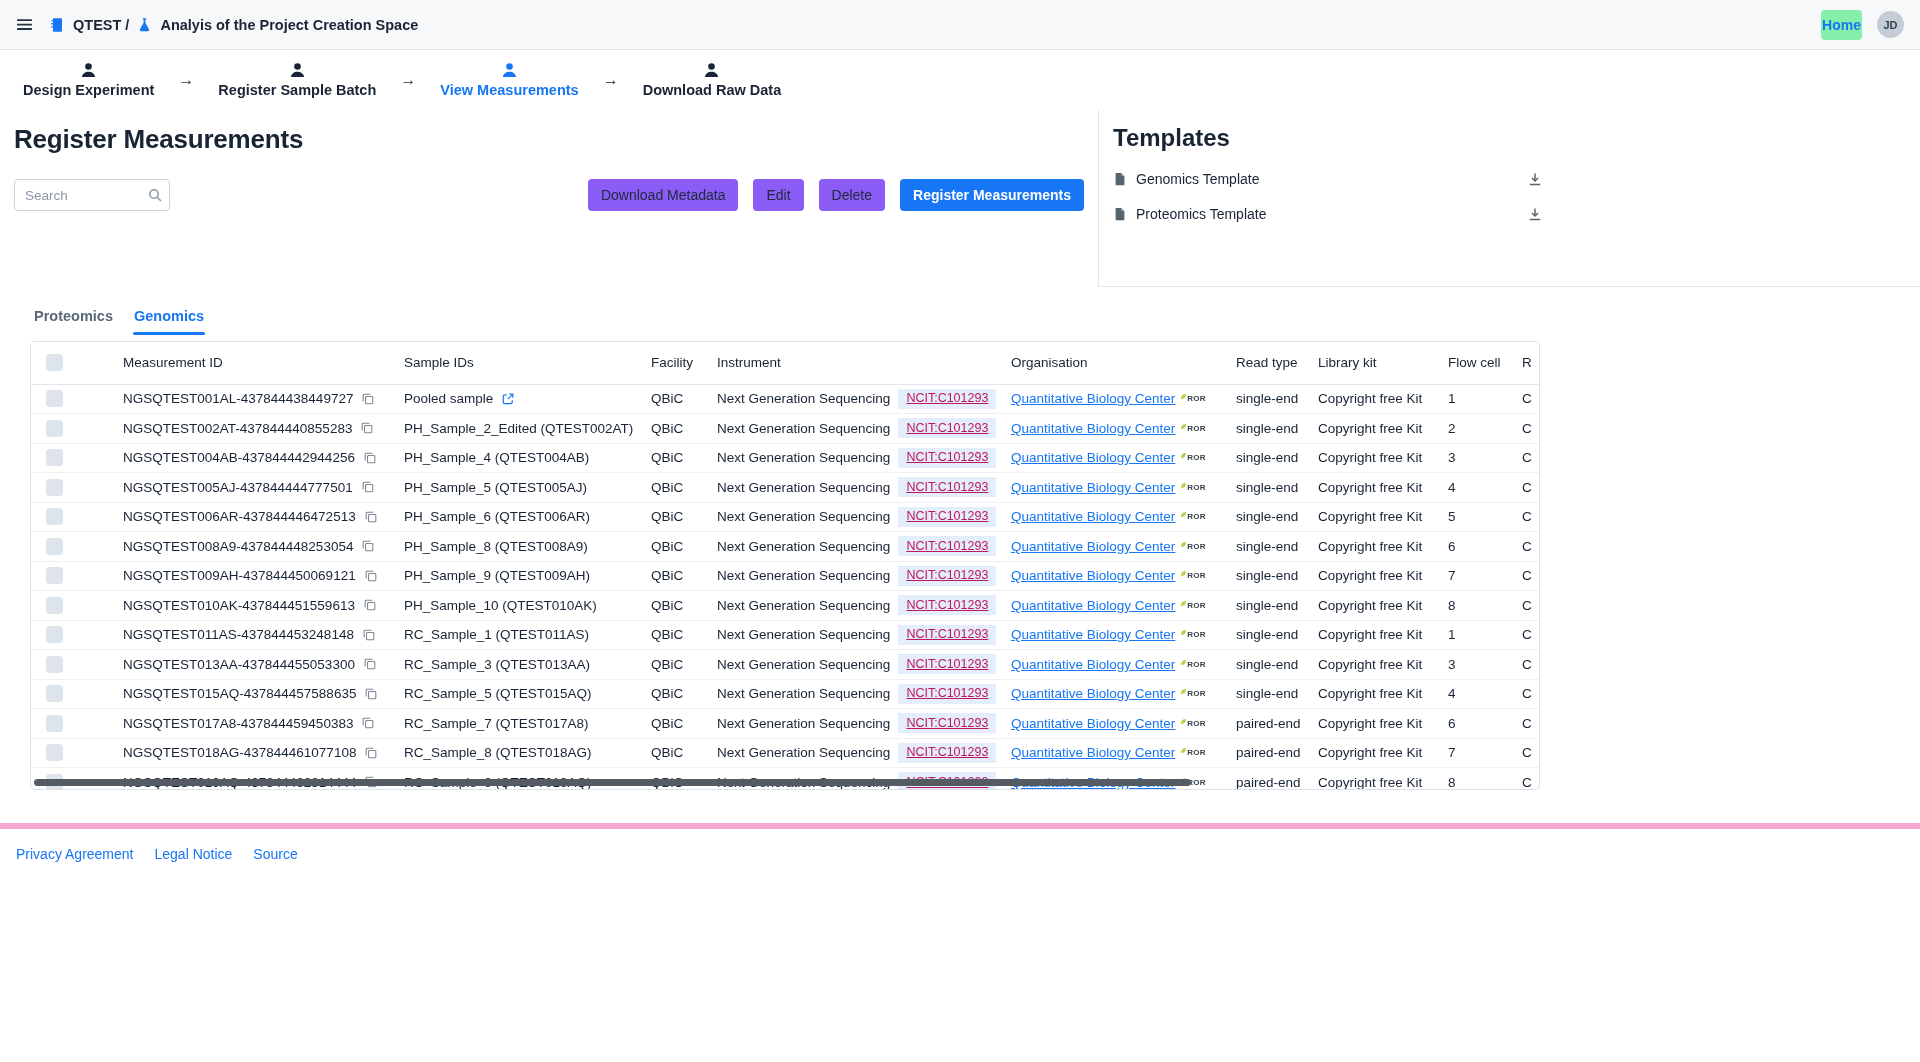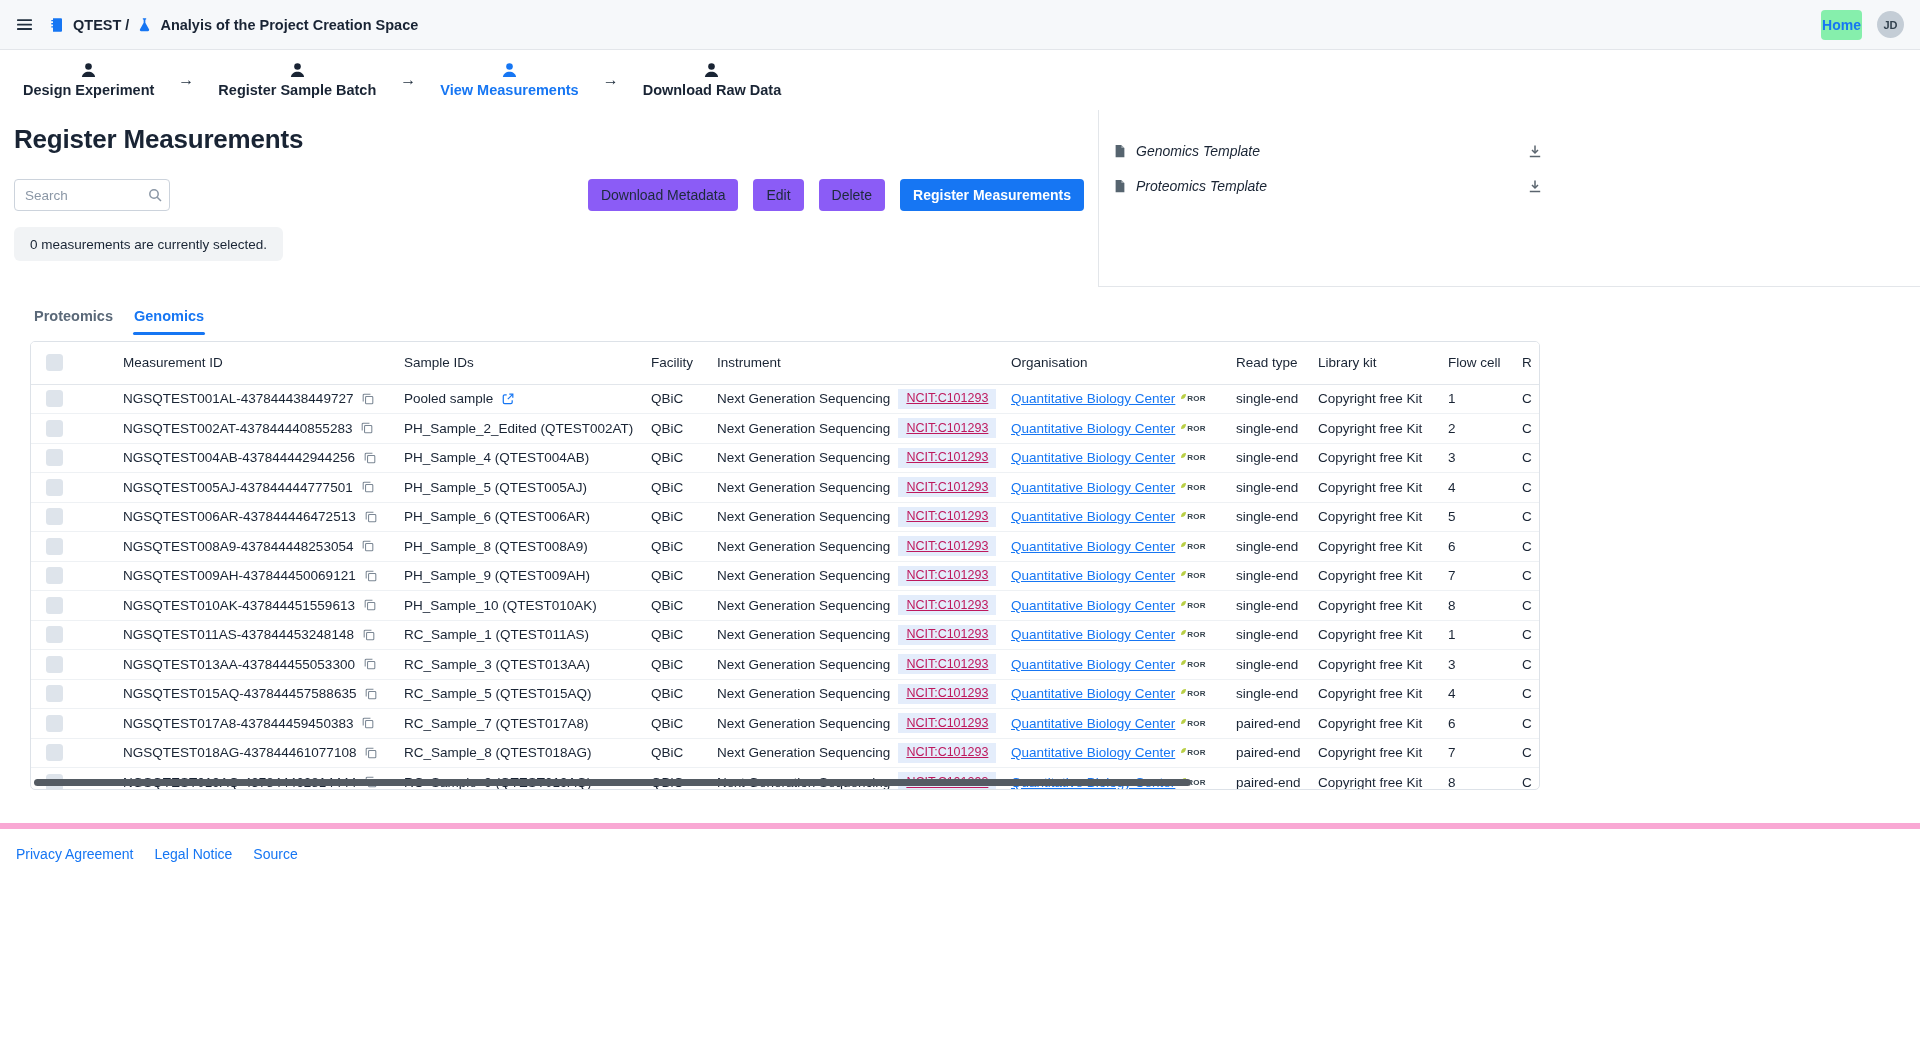--- a/index.html
+++ b/index.html
@@ -60,21 +60,21 @@
     margin-top:16px; display:inline-flex; align-items:center; height:34px; padding:0 16px;
     background:#f1f3f5; border-radius:6px; font-size:13.5px; color:#192434;
   }
 
   
   .templates {
     width:822px; height:177px; border-left:1px solid #e3e6ea; border-bottom:1px solid #e3e6ea;
     padding:14px 0 0 14px;
   }
   .templates-title { font-size:24px; font-weight:700; color:#192434; }
-  .template-row { width:430px; display:flex; align-items:center; gap:9px; margin-top:19px;font-style:italic; }
+  .template-row { width:430px; display:flex; align-items:center; gap:9px; margin-top:19px; }
   .template-row .file-ic { color:#56646f; display:flex; }
   .template-row .t-label { font-size:14px; color:#192434; }
   .template-row .dl-btn { margin-left:auto; background:none; border:none; color:#5a646e; cursor:pointer; padding:0; display:flex; }
 
   
   .tabs { display:flex; gap:19px; padding-left:33px; margin-top:12px; }
   .tab { position:relative; padding:9px 1px 11px; font-size:14.5px; font-weight:600; color:#5a6878; cursor:pointer; }
   .tab.active { color:#1676f3; }
   .tab.active::after { content:""; position:absolute; left:0; right:0; bottom:0; height:3px; background:#1676f3; border-radius:2px; }
 
@@ -200,24 +200,24 @@
             </svg>
         </span>
       </div>
       <div class="actions">
         <button class="btn btn-secondary">Download Metadata</button>
         <button class="btn btn-secondary">Edit</button>
         <button class="btn btn-secondary">Delete</button>
         <button class="btn btn-primary">Register Measurements</button>
       </div>
     </div>
-    <div class="selection-note">0 measurements are currently selected.</div>
   </div>
 
   <aside class="templates">
+    <h2 class="templates-title">Templates</h2>
     <div class="template-row">
       <span class="file-ic">
         <svg viewBox="0 0 16 16" width="14" height="16" fill="currentColor">
             <path d="M3 1h6.5L13 4.5V15H3z"></path>
             <path d="M9.5 1v3.5H13z" fill="#ffffff" opacity=".4"></path>
           </svg>
       </span>
       <span class="t-label">Genomics Template</span>
       <button class="dl-btn">
         <svg viewBox="0 0 16 16" width="16" height="16" fill="none" stroke="currentColor" stroke-width="1.5">

